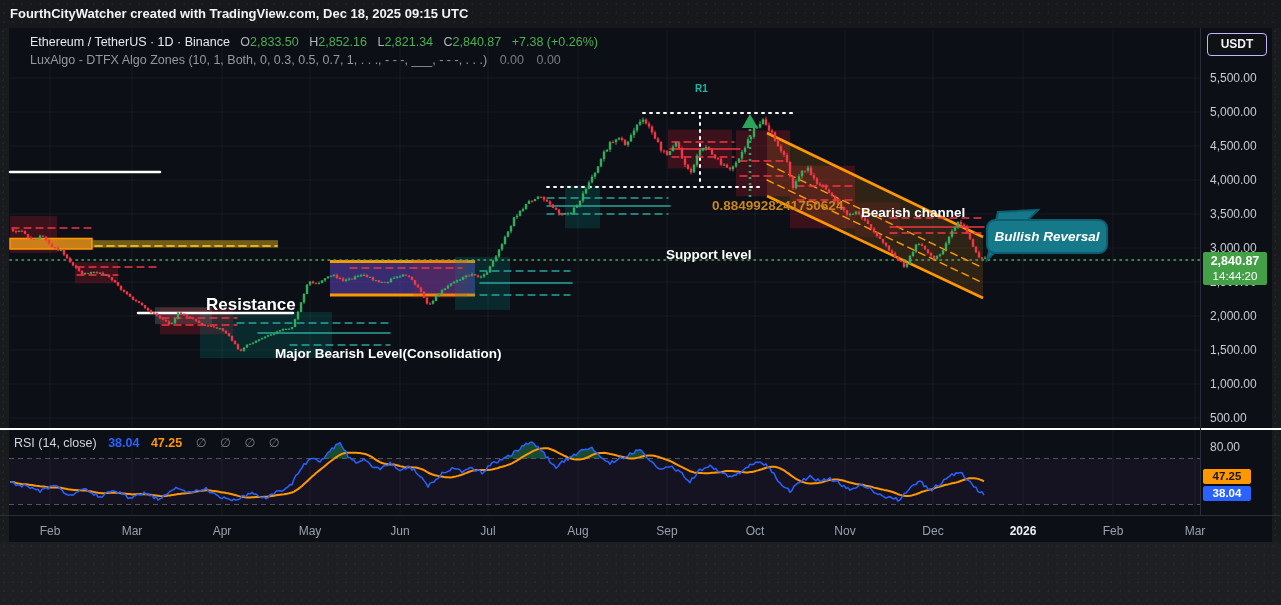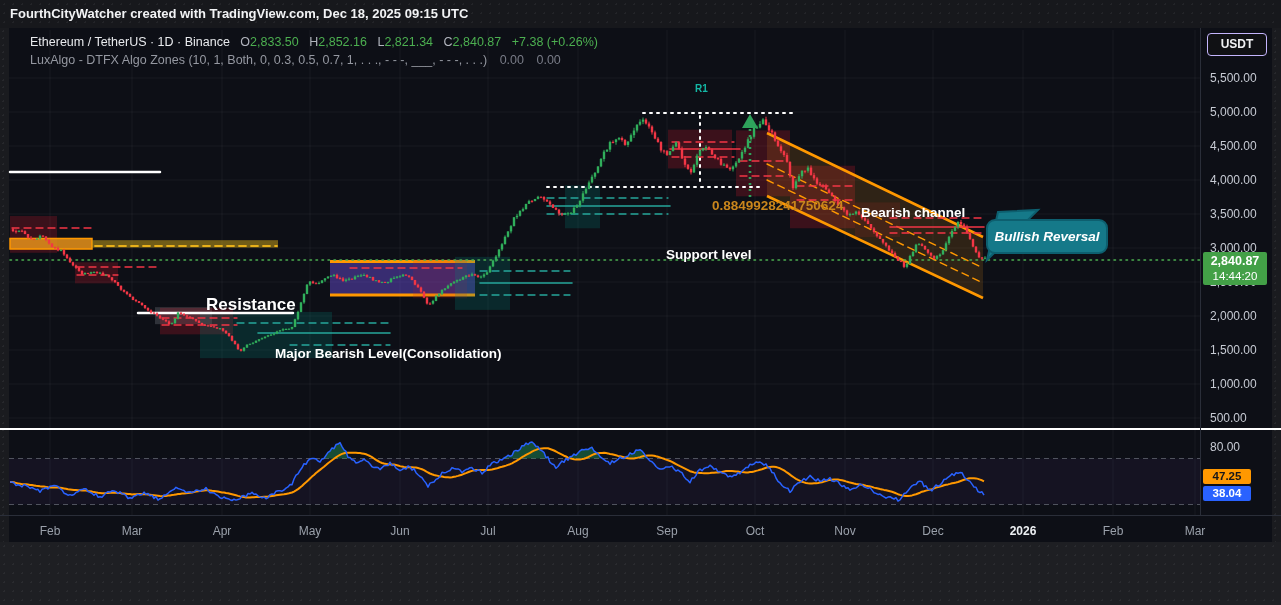--- a/index.html
+++ b/index.html
@@ -859,20 +859,29 @@
     </div>
   </div>
 
   <div id="usdt-btn" class="abs">USDT</div>
 
   <div id="price-badge" class="abs">
     <div class="p">2,840.87</div>
     <div class="t">14:44:20</div>
   </div>
 
+  <div id="rsi-header" class="abs">
+    <span class="t">RSI (14, close)</span>
+    <span class="v1">38.04</span>
+    <span class="v2">47.25</span>
+    <span class="ph">∅</span>
+    <span class="ph">∅</span>
+    <span class="ph">∅</span>
+    <span class="ph">∅</span>
+  </div>
 
   <div id="rsi-badge-ma" class="abs rsi-badge">47.25</div>
   <div id="rsi-badge-val" class="abs rsi-badge">38.04</div>
 
   <div id="annotations" class="abs">
       <div class="anno" style="left: 695px; top: 83px; color: #14b8a6; font-size: 10px;">R1</div>
       <div class="anno" style="left: 861px; top: 176px; color: #ffffff; font-size: 13.5px; margin-top: 30px;">Bearish channel</div>
       <div class="anno" style="left: 666px; top: 248px; color: rgb(255, 255, 255); font-size: 13.5px;">Support level</div>
       <div class="anno" style="left: 206px; top: 296px; color: rgb(255, 255, 255); font-size: 17px;">Resistance</div>
       <div class="anno" style="left: 275px; top: 347px; color: rgb(255, 255, 255); font-size: 13.5px;">Major Bearish Level(Consolidation)</div>

